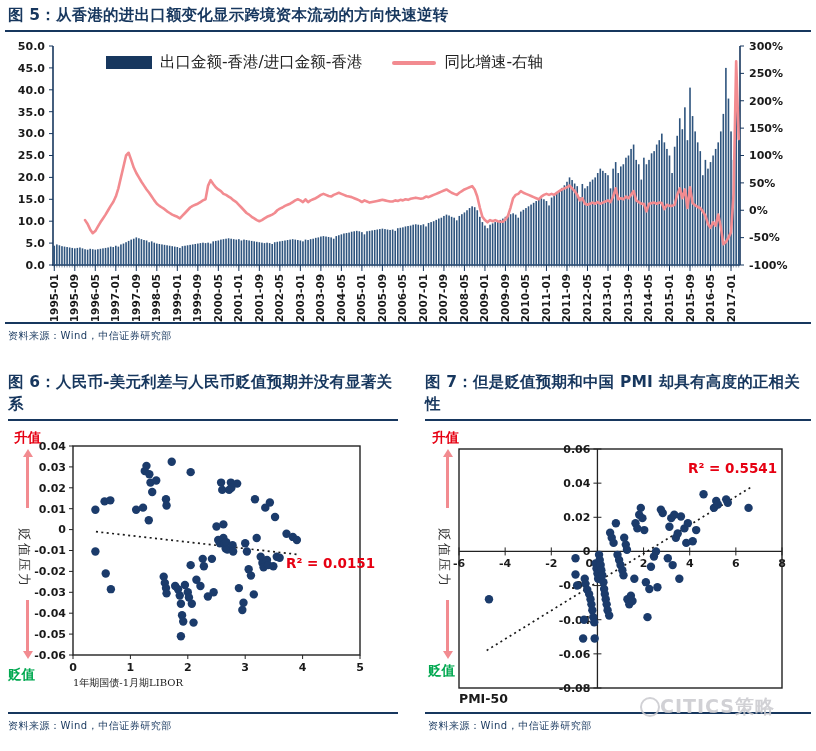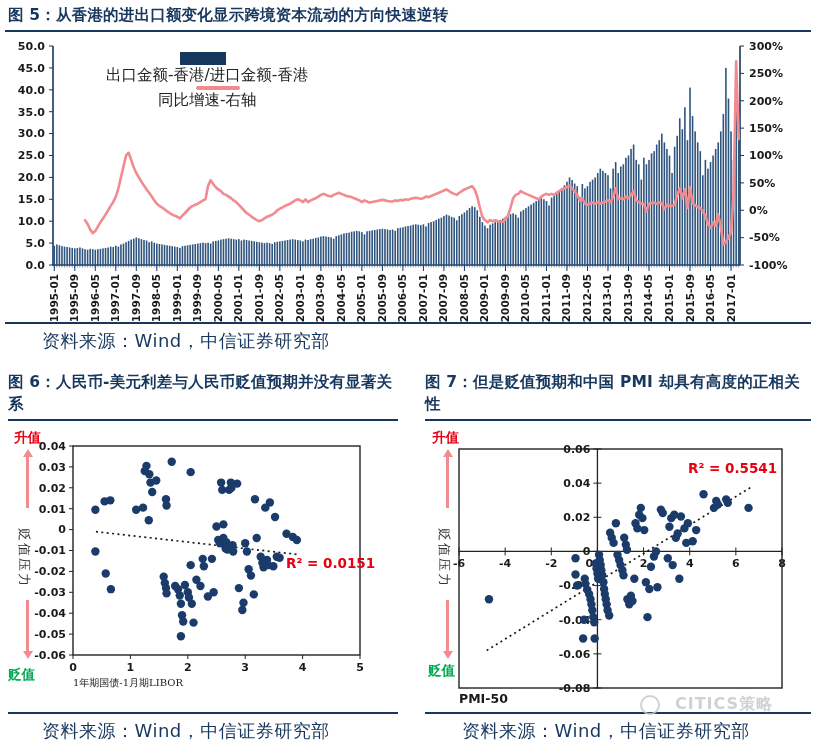--- a/index.html
+++ b/index.html
@@ -9,35 +9,35 @@
   html,body{margin:0;padding:0;}
   body{
     width:816px;height:751px;position:relative;background:#fff;
     font-family:"DejaVu Sans","Liberation Sans",sans-serif;color:var(--ink);
     overflow:hidden;
   }
   .abs{position:absolute;}
   .fig-title{color:var(--navy);font-weight:700;font-size:15.5px;line-height:21.5px;letter-spacing:0.2px;}
   .rule{background:var(--navy);height:2px;}
   .rule.thin{height:1.5px;}
-  .source{color:var(--navy);font-size:18px;letter-spacing:0.5px;margin-left:34px;}
+  .source{color:var(--navy);font-size:10px;letter-spacing:0.5px;}
   .legend{display:flex;align-items:center;font-size:15.5px;color:#222;}
   .legend .swatch-bar{width:46px;height:13px;background:var(--navy);margin-right:8px;}
   .legend .swatch-line{width:44px;height:4px;background:var(--pink);border-radius:2px;margin:0 8px 0 30px;}
   .decor-top{color:var(--red);font-weight:700;font-size:13.5px;}
   .decor-bottom{color:var(--green);font-weight:700;font-size:13.5px;text-align:right;}
   .decor-axis{color:#333;font-size:13px;white-space:nowrap;transform:translate(-50%,-50%) rotate(90deg);letter-spacing:2px;}
   .varrow{width:3px;background:var(--pink);}
   .varrow:before{content:"";position:absolute;left:-3.5px;border:5px solid transparent;}
   .varrow.up:before{top:-8px;border-bottom:8px solid var(--pink);}
   .varrow.down:before{bottom:-8px;border-top:8px solid var(--pink);}
   .r2{color:var(--red);font-weight:700;font-size:13.5px;white-space:nowrap;}
   .xlabel6{font-family:"DejaVu Serif","Liberation Serif",serif;font-size:10px;color:#1a1a1a;text-align:left;}
   .xlabel7{font-size:12.5px;font-weight:600;color:#1a1a1a;text-align:left;}
-  .watermark{display:flex;align-items:center;gap:15px;color:var(--wm);font-weight:700;font-size:16px;letter-spacing:1px;opacity:0.85;z-index:5;}
+  .watermark{display:flex;align-items:center;gap:0;color:var(--wm);font-weight:700;font-size:19px;letter-spacing:1px;opacity:0.85;z-index:5;}
   .wm-circle{width:20px;height:20px;border:2.5px solid var(--wm);border-radius:50%;box-sizing:border-box;}
   svg text{font-family:"DejaVu Sans","Liberation Sans",sans-serif;}
 </style>
 </head>
 <body>
 
 <div class="abs fig-title" style="left:8px;top:5px;width:800px;">图 5：从香港的进出口额变化显示跨境资本流动的方向快速逆转</div>
 <div class="abs rule" style="left:5px;top:30px;width:806px;"></div>
 
 <svg id="c5" class="abs" style="left:0;top:36px;" width="816" height="288">
@@ -684,21 +684,21 @@
     <text transform="translate(673.0055970149253,238) rotate(-90)" text-anchor="end" font-size="10.5" font-weight="700" fill="#1a1a1a">2015-01</text>
     <line x1="690.0130597014926" x2="690.0130597014926" y1="229" y2="235" stroke="#17375E" stroke-width="1"></line>
     <text transform="translate(693.5130597014926,238) rotate(-90)" text-anchor="end" font-size="10.5" font-weight="700" fill="#1a1a1a">2015-09</text>
     <line x1="710.5205223880597" x2="710.5205223880597" y1="229" y2="235" stroke="#17375E" stroke-width="1"></line>
     <text transform="translate(714.0205223880597,238) rotate(-90)" text-anchor="end" font-size="10.5" font-weight="700" fill="#1a1a1a">2016-05</text>
     <line x1="731.0279850746268" x2="731.0279850746268" y1="229" y2="235" stroke="#17375E" stroke-width="1"></line>
     <text transform="translate(734.5279850746268,238) rotate(-90)" text-anchor="end" font-size="10.5" font-weight="700" fill="#1a1a1a">2017-01</text>
     <polyline points="85.04291044776119,184.10500000000002 87.60634328358209,187.9375 90.16977611940298,193.4125 92.73320895522389,197.245 95.29664179104478,195.055 97.86007462686567,190.675 100.42350746268656,186.29500000000002 102.98694029850746,182.4625 105.55037313432837,178.63 108.11380597014926,174.25 110.67723880597015,169.87 113.24067164179104,166.0375 115.80410447761194,160.5625 118.36753731343283,152.35000000000002 120.93097014925372,141.39999999999998 123.49440298507463,130.45 126.05783582089552,119.5 128.62126865671644,116.7625 131.18470149253733,123.88000000000001 133.74813432835822,131.54500000000002 136.3115671641791,137.02 138.875,141.39999999999998 141.4384328358209,145.78 144.00186567164178,149.6125 146.56529850746267,153.445 149.12873134328356,156.73 151.69216417910448,160.5625 154.25559701492537,164.395 156.8190298507463,167.68 159.38246268656718,169.87 161.94589552238807,171.5125 164.50932835820896,173.155 167.07276119402985,175.345 169.63619402985074,176.9875 172.19962686567163,178.63 174.76305970149252,179.725 177.3264925373134,180.82 179.88992537313433,182.4625 182.45335820895522,179.725 185.0167910447761,176.9875 187.580223880597,174.25 190.14365671641792,171.5125 192.7070895522388,169.87 195.2705223880597,168.775 197.8339552238806,167.68 200.39738805970148,166.0375 202.96082089552237,164.395 205.5242537313433,163.3 208.08768656716418,149.6125 210.65111940298507,144.1375 213.21455223880596,147.97 215.77798507462686,151.255 218.34141791044777,153.445 220.90485074626866,155.08749999999998 223.46828358208955,157.825 226.03171641791045,158.92000000000002 228.59514925373134,160.5625 231.15858208955223,162.20499999999998 233.72201492537314,164.395 236.28544776119404,166.0375 238.84888059701493,168.775 241.41231343283582,171.5125 243.9757462686567,174.25 246.53917910447763,176.9875 249.10261194029852,178.63 251.6660447761194,180.82 254.2294776119403,182.4625 256.7929104477612,184.10500000000002 259.3563432835821,185.2 261.91977611940297,184.10500000000002 264.48320895522386,182.4625 267.04664179104475,180.82 269.61007462686564,179.725 272.17350746268653,178.63 274.7369402985074,176.9875 277.30037313432837,174.25 279.86380597014926,172.60750000000002 282.42723880597015,171.5125 284.99067164179104,169.87 287.55410447761193,168.775 290.1175373134329,167.68 292.68097014925377,166.0375 295.24440298507466,164.395 297.80783582089555,163.3 300.37126865671644,164.395 302.93470149253733,166.0375 305.4981343283582,163.3 308.0615671641791,166.0375 310.625,164.395 313.1884328358209,163.3 315.7518656716418,162.20499999999998 318.31529850746267,160.5625 320.87873134328356,158.92000000000002 323.44216417910445,157.825 326.0055970149254,158.92000000000002 328.5690298507463,160.015 331.1324626865672,160.5625 333.69589552238807,158.92000000000002 336.25932835820896,157.825 338.82276119402985,156.73 341.38619402985074,157.825 343.94962686567163,158.92000000000002 346.5130597014925,160.015 349.0764925373134,160.5625 351.6399253731343,161.11 354.20335820895525,162.20499999999998 356.76679104477614,163.3 359.33022388059703,164.395 361.8936567164179,166.0375 364.4570895522388,164.395 367.0205223880597,165.49 369.5839552238806,166.585 372.1473880597015,166.0375 374.7108208955224,165.49 377.27425373134326,164.9425 379.83768656716416,164.395 382.4011194029851,163.8475 384.964552238806,164.395 387.5279850746269,164.9425 390.0914179104478,165.49 392.65485074626866,165.49 395.21828358208955,164.395 397.78171641791045,164.9425 400.34514925373134,163.8475 402.9085820895522,164.395 405.4720149253731,163.3 408.035447761194,163.8475 410.5988805970149,162.7525 413.16231343283584,162.20499999999998 415.72574626865674,161.6575 418.2891791044776,162.20499999999998 420.8526119402985,162.7525 423.4160447761194,162.20499999999998 425.9794776119403,160.5625 428.5429104477612,161.11 431.1063432835821,160.015 433.66977611940297,158.92000000000002 436.23320895522386,157.825 438.79664179104475,156.73 441.3600746268657,155.635 443.9235074626866,154.54 446.4869402985075,153.445 449.05037313432837,155.08749999999998 451.61380597014926,156.73 454.17723880597015,157.825 456.74067164179104,158.92000000000002 459.30410447761193,156.73 461.8675373134328,155.08749999999998 464.4309701492537,153.445 466.9944029850746,152.35000000000002 469.55783582089555,151.255 472.12126865671644,150.16 474.68470149253733,153.445 477.2481343283582,160.5625 479.8115671641791,171.5125 482.375,180.82 484.9384328358209,184.10500000000002 487.5018656716418,186.29500000000002 490.06529850746267,184.10500000000002 492.62873134328356,185.2 495.19216417910445,184.10500000000002 497.7555970149254,185.2 500.3190298507463,185.7475 502.8824626865672,185.7475 505.44589552238807,183.5575 508.00932835820896,179.725 510.57276119402985,171.5125 513.1361940298507,162.20499999999998 515.6996268656717,158.92000000000002 518.2630597014925,157.825 520.8264925373135,155.08749999999998 523.3899253731342,156.73 525.9533582089553,157.825 528.5167910447761,158.92000000000002 531.080223880597,160.015 533.6436567164179,161.11 536.2070895522388,162.20499999999998 538.7705223880597,163.3 541.3339552238806,160.5625 543.8973880597015,158.92000000000002 546.4608208955224,157.825 549.0242537313433,158.92000000000002 551.5876865671642,157.825 554.1511194029852,158.92000000000002 556.7145522388059,156.73 559.2779850746269,155.08749999999998 561.8414179104477,153.445 564.4048507462687,152.35000000000002 566.9682835820895,151.255 569.5317164179105,149.6125 572.0951492537314,152.35000000000002 574.6585820895523,155.08749999999998 577.2220149253732,158.92000000000002 579.7854477611941,164.395 582.348880597015,162.20499999999998 584.9123134328358,167.68 587.4757462686567,168.775 590.0391791044776,167.68 592.6026119402985,166.585 595.1660447761194,167.68 597.7294776119403,166.0375 600.2929104477612,167.68 602.8563432835821,166.585 605.419776119403,165.49 607.9832089552239,164.395 610.5466417910447,166.0375 613.1100746268656,160.5625 615.6735074626865,152.35000000000002 618.2369402985074,163.3 620.8003731343283,162.20499999999998 623.3638059701492,163.3 625.9272388059702,160.5625 628.4906716417911,162.20499999999998 631.054104477612,158.92000000000002 633.6175373134329,155.08749999999998 636.1809701492538,164.395 638.7444029850747,166.0375 641.3078358208955,167.68 643.8712686567164,167.68 646.4347014925373,175.345 648.9981343283582,167.68 651.5615671641791,167.1325 654.125,166.585 656.6884328358209,167.68 659.2518656716418,166.585 661.8152985074627,167.1325 664.3787313432836,173.155 666.9421641791045,168.775 669.5055970149253,169.87 672.0690298507462,169.87 674.6324626865671,168.775 677.195895522388,158.92000000000002 679.7593283582089,152.35000000000002 682.3227611940298,162.20499999999998 684.8861940298508,153.445 687.4496268656717,172.06 690.0130597014926,151.255 692.5764925373135,167.1325 695.1399253731344,169.3225 697.7033582089553,170.965 700.2667910447761,172.06 702.830223880597,175.345 705.3936567164179,179.725 707.9570895522388,187.9375 710.5205223880597,191.76999999999998 713.0839552238806,186.29500000000002 715.6473880597015,189.57999999999998 718.2108208955224,178.63 720.7742537313433,190.675 723.3376865671642,208.195 725.901119402985,206.005 728.4645522388059,201.625 731.0279850746268,196.15 733.5914179104477,157.825 736.1548507462686,25.329999999999984 738.7182835820895,103.075" fill="none" stroke="#F28B90" stroke-width="2.6" stroke-linejoin="round" stroke-linecap="round"></polyline>
   </svg>
 
-<div class="abs legend" style="left:106px;top:52px;flex-direction:column;">
+<div class="abs legend" style="left:106px;top:52px;">
   <span class="swatch-bar"></span>
   <span>出口金额-香港/进口金额-香港</span>
   <span class="swatch-line"></span>
   <span>同比增速-右轴</span>
 </div>
 
 <div class="abs rule" style="left:5px;top:322px;width:806px;"></div>
 <div class="abs source" style="left:8px;top:329px;">资料来源：Wind，中信证券研究部</div>
 
 <div class="abs fig-title" style="left:8px;top:372px;width:396px;">图 6：人民币-美元利差与人民币贬值预期并没有显著关系</div>

